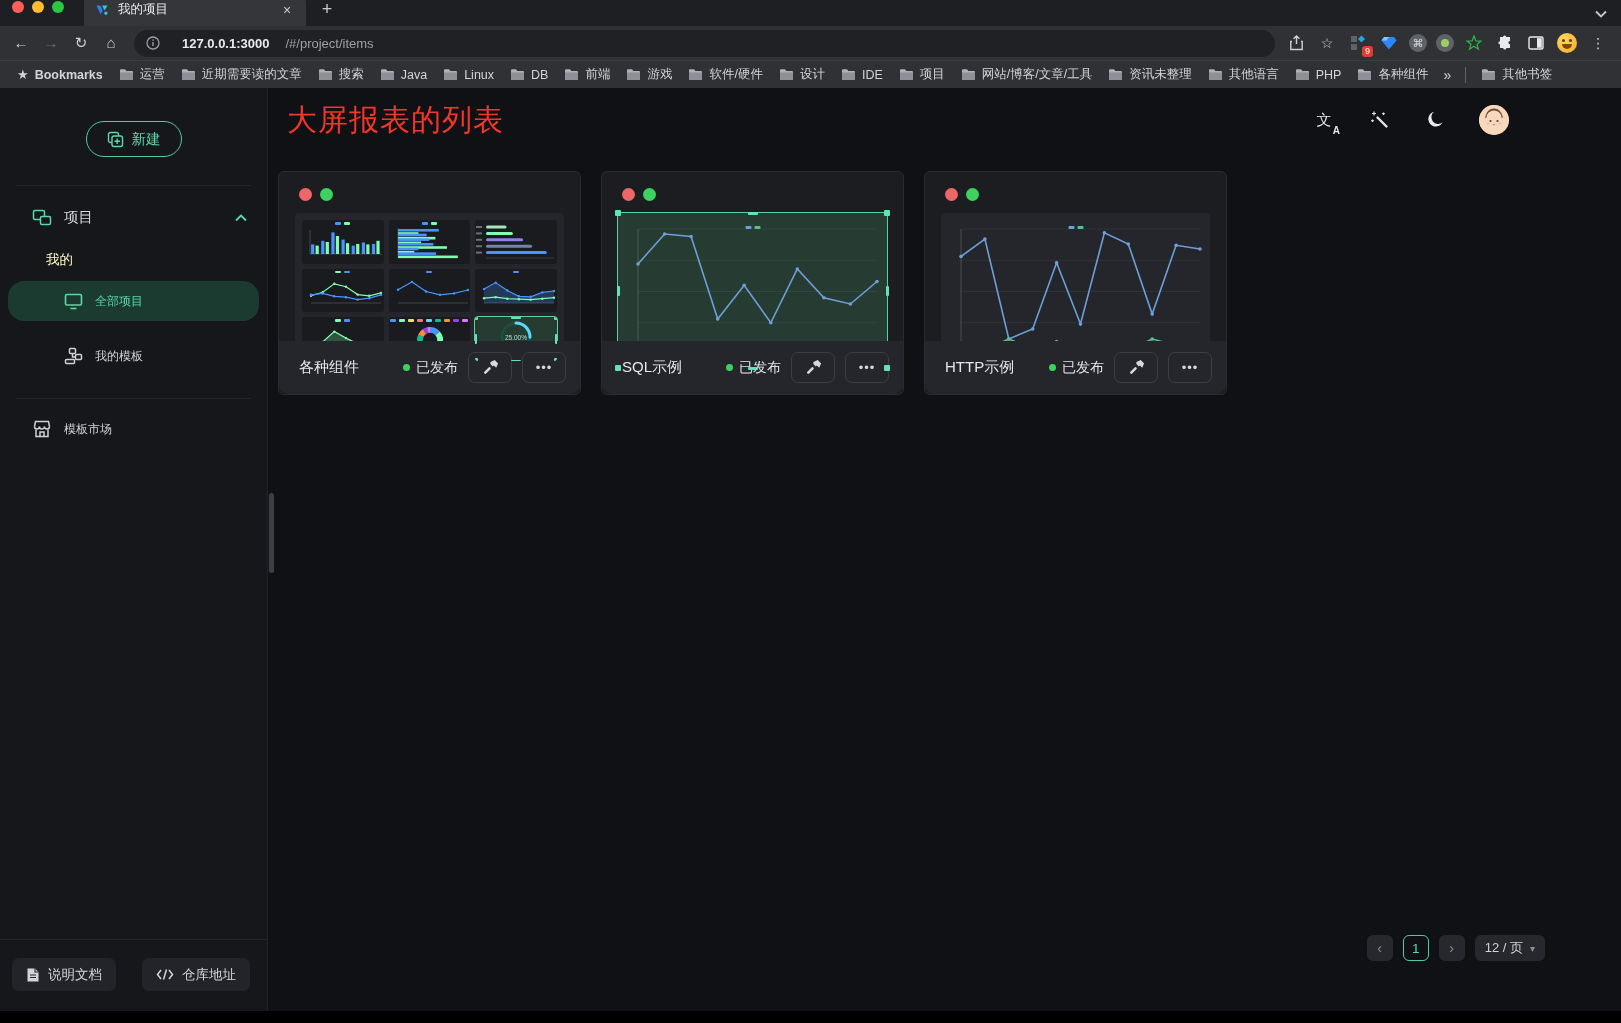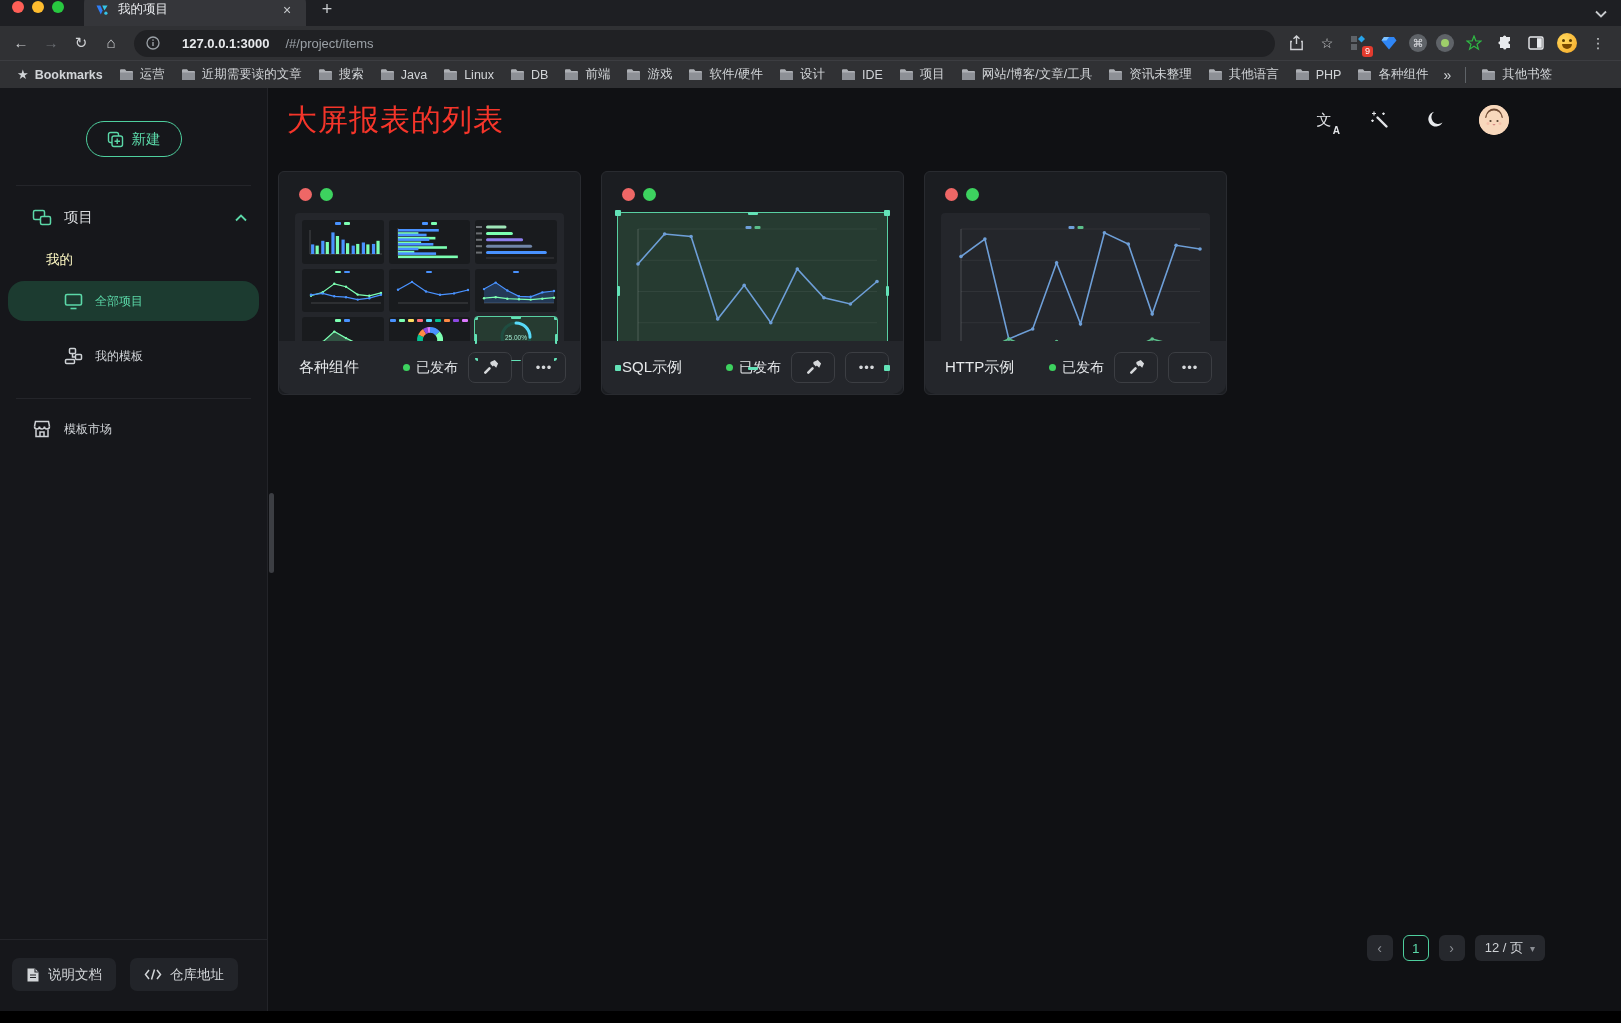--- a/index.html
+++ b/index.html
@@ -41,21 +41,21 @@
   .app { display:flex; height:923px; }
   .sidebar { width:268px; background:#16171b; border-right:1px solid #232429; position:relative; flex:0 0 auto; }
   .new-btn { margin:33px auto 0; width:96px; height:36px; border:1px solid #4ecf9e; border-radius:18px; color:#5bd8a8; display:flex; align-items:center; justify-content:center; gap:8px; font-size:14.5px; }
   .side-div { height:1px; background:#24252a; margin:28px 16px 0; }
   .sec-head { display:flex; align-items:center; gap:12px; padding:22px 20px 0 32px; color:#d8dadd; font-size:14.5px; }
   .sec-head .grow { flex:1; }
   .grp-label { color:#fef9c3; font-size:13.5px; padding:24px 0 0 46px; }
   .nav-item { display:flex; align-items:center; gap:12px; height:40px; margin:12px 8px 15px; padding-left:56px; border-radius:16px; color:#cfd2d6; font-size:12px; }
   .nav-item.selected { background:#1c3b30; color:#5bd8a8; }
   .nav-item.root { padding-left:24px; margin-top:10px; }
-  .side-footer { position:absolute; bottom:0; left:0; right:0; border-top:1px solid #24252a; padding:18px 12px 20px; display:flex; gap:14px; }
+  .side-footer { position:absolute; bottom:0; left:0; right:0; border-top:1px solid #24252a; padding:18px 12px 20px; display:flex; gap:26px; }
   .sf-btn { background:#222429; border-radius:7px; height:33px; padding:0 14px; display:flex; align-items:center; gap:8px; color:#d2d5d8; font-size:13.5px; }
 
   .main { flex:1; background:#101114; position:relative; }
   .main-header { height:64px; display:flex; align-items:center; padding:0 112px 0 19px; }
   .page-title { color:#f5352a; font-size:30px; letter-spacing:1px; flex:1; font-weight:500; }
   .hicons { display:flex; align-items:center; gap:30px; }
   .hic { color:#e3e5e8; display:flex; align-items:center; justify-content:center; width:26px; height:26px; }
   .trans-ic { position:relative; font-size:15px; }
   .trans-ic b { position:absolute; right:-3px; bottom:-3px; font-size:10px; font-weight:bold; }
   .user-avatar { width:30px; height:30px; border-radius:50%; background:#f6d3b4; overflow:hidden; position:relative; }

